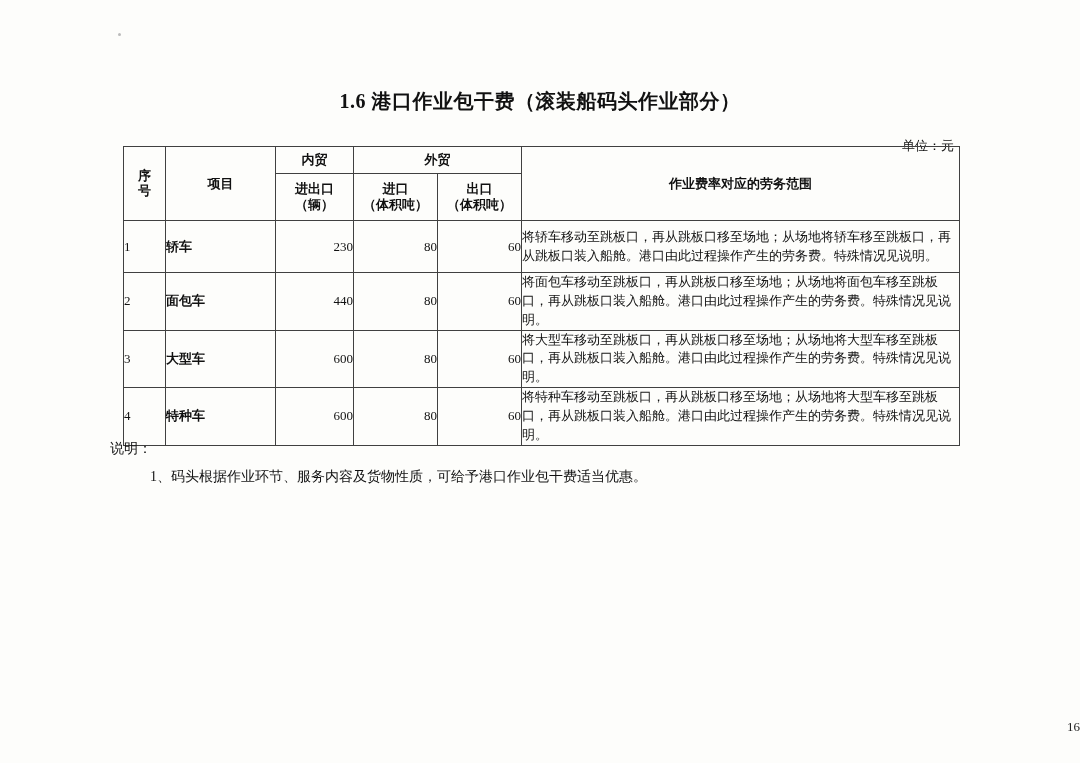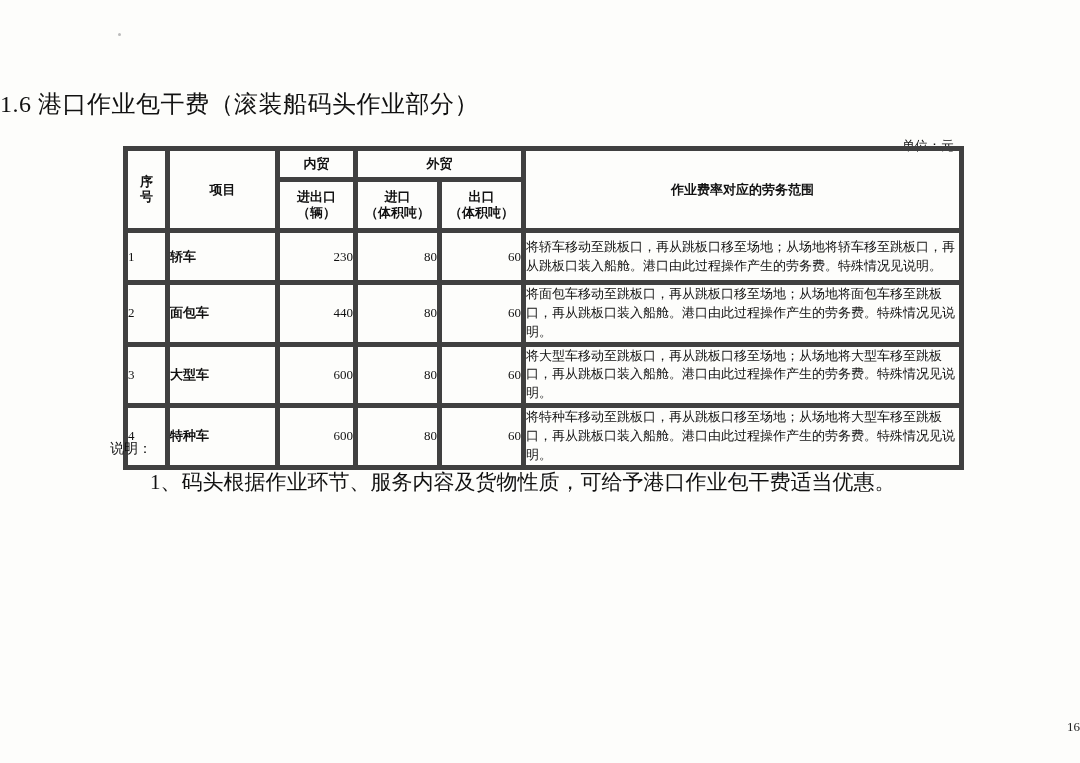--- a/index.html
+++ b/index.html
@@ -27,44 +27,44 @@
     width: 3px;
     height: 3px;
     background: #bbb;
     border-radius: 50%;
   }
   .doc-title {
     position: absolute;
     top: 88px;
     left: 0;
     width: 100%;
-    text-align: left;
-    font-size: 24px;
-    font-weight: normal;
+    text-align: center;
+    font-size: 20px;
+    font-weight: bold;
     letter-spacing: 0.5px;
     font-family: "Liberation Serif", "DejaVu Serif", serif;
   }
   .unit-note {
     position: absolute;
     top: 128px;
     right: 126px;
     font-size: 13px;
     margin-top: 9px;
   }
   table.rate-table {
     position: absolute;
     top: 146px;
     left: 123px;
     width: 836px;
     border-collapse: collapse;
     table-layout: fixed;
   }
   table.rate-table th,
   table.rate-table td {
-    border: 5px solid #404040;
+    border: 1px solid #404040;
     padding: 0;
     vertical-align: middle;
     font-size: 13px;
   }
   table.rate-table thead th {
     font-weight: bold;
   }
   .col-seq { width: 42px; }
   .col-item { width: 110px; }
   .col-dom { width: 78px; }
@@ -107,21 +107,21 @@
   .notes-label {
     position: absolute;
     top: 440px;
     left: 110px;
     font-size: 14px;
   }
   .note-1 {
     position: absolute;
     top: 468px;
     left: 150px;
-    font-size: 21px;
+    font-size: 14px;
   }
   .page-number {
     position: absolute;
     bottom: 28px;
     left: 0;
     width: 100%;
     text-align: right;
     font-size: 13px;
     color: #222;
   }

